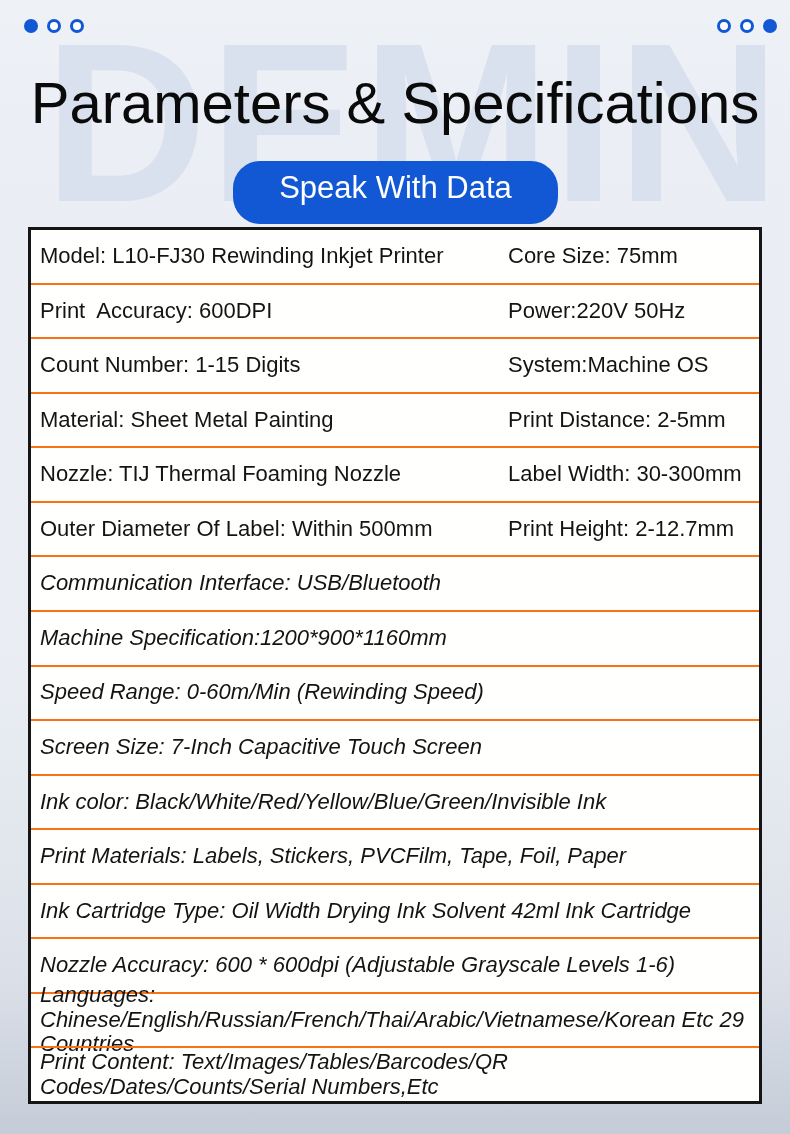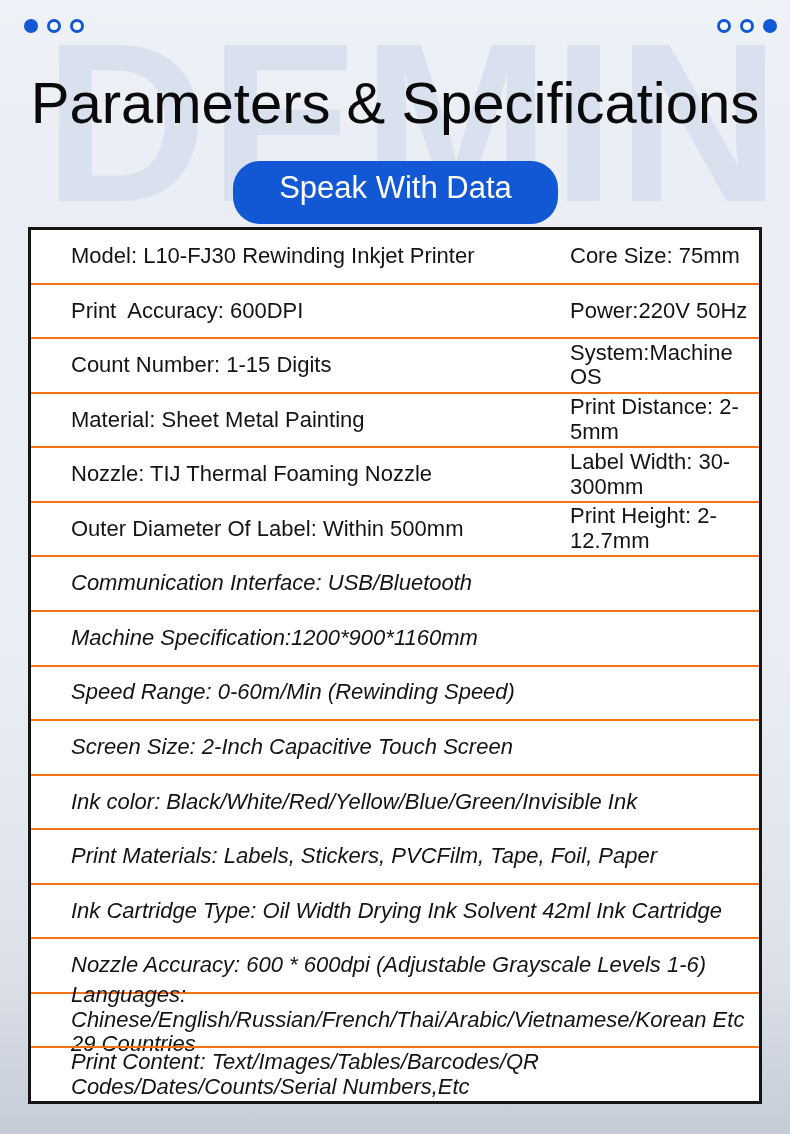--- a/index.html
+++ b/index.html
@@ -31,21 +31,21 @@
   }
   .spec-table {
     position:absolute; left:28px; top:227px; width:734px; height:877px;
     background:#fffffe; border:3px solid #151515; box-sizing:border-box;
     display:flex; flex-direction:column; z-index:2;
   }
   .row { flex:1 1 0; display:flex; align-items:center; border-top:2px solid #f97316; min-height:0; }
   .row:first-child { border-top:none; }
   .cell {
     font-size:22px; color:#141414; line-height:1.12;
-    padding-left:0; white-space:pre-wrap; word-break:normal;margin-left:40px;
+    padding-left:9px; white-space:pre-wrap; word-break:normal;
   }
   .row.two-col .cell-left { width:459px; flex:none; }
   .row.two-col .cell-right { flex:1 1 auto; }
   .row.one-col .cell-full { flex:1 1 auto; padding-right:6px;font-style:italic; }
 </style>
 </head>
 <body>
 
 <div class="watermark">DEMIN</div>
 
@@ -94,21 +94,21 @@
     <div class="row one-col">
       <div class="cell cell-full">Communication Interface: USB/Bluetooth</div>
     </div>
     <div class="row one-col">
       <div class="cell cell-full">Machine Specification:1200*900*1160mm</div>
     </div>
     <div class="row one-col">
       <div class="cell cell-full">Speed Range: 0-60m/Min (Rewinding Speed)</div>
     </div>
     <div class="row one-col">
-      <div class="cell cell-full">Screen Size: 2-Inch Capacitive Touch Screen</div>
+      <div class="cell cell-full">Screen Size: 7-Inch Capacitive Touch Screen</div>
     </div>
     <div class="row one-col">
       <div class="cell cell-full">Ink color: Black/White/Red/Yellow/Blue/Green/Invisible Ink</div>
     </div>
     <div class="row one-col">
       <div class="cell cell-full">Print Materials: Labels, Stickers, PVCFilm, Tape, Foil, Paper</div>
     </div>
     <div class="row one-col">
       <div class="cell cell-full">Ink Cartridge Type: Oil Width Drying Ink Solvent 42ml Ink Cartridge</div>
     </div>

